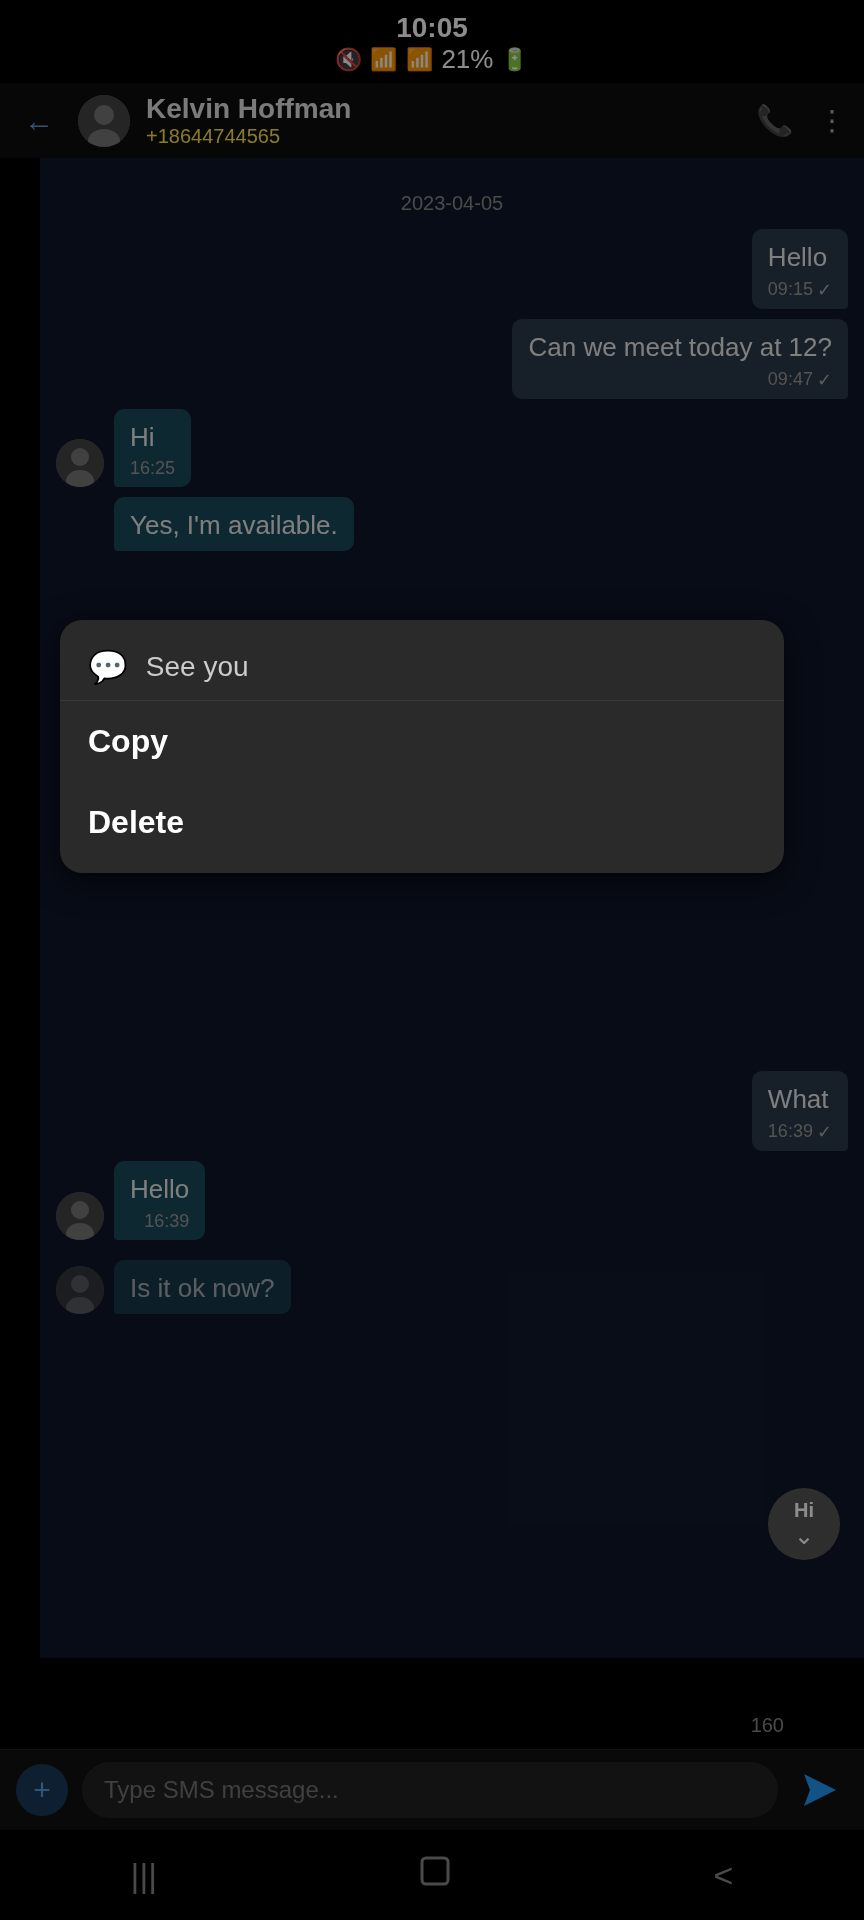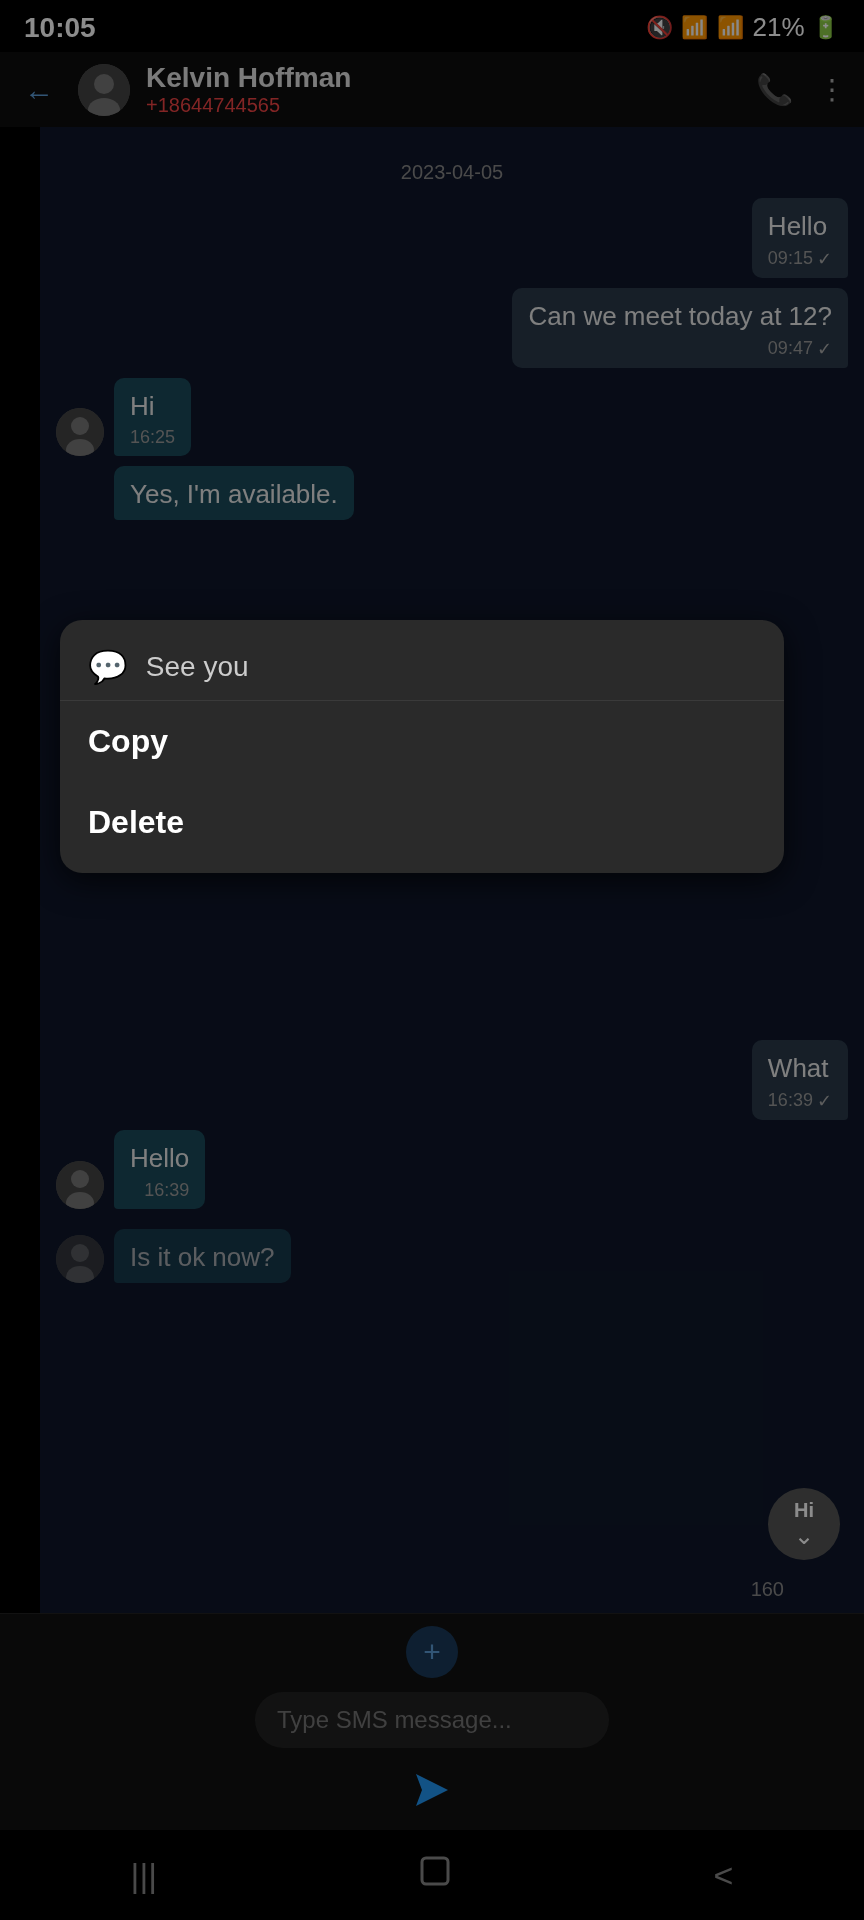--- a/index.html
+++ b/index.html
@@ -12,23 +12,24 @@
       font-family: 'Segoe UI', sans-serif;
       color: #fff;
       position: relative;
       overflow-x: hidden;
     }
 
     
     .status-bar {
       display: flex;
       justify-content: space-between;
-      align-items: flex-start;
+      align-items: center;
       padding: 12px 24px 8px 24px;
       background: #000;
+      flex-direction: column;
     }
     .status-time {
       font-size: 28px;
       font-weight: 600;
       color: #fff;
     }
     .status-icons {
       display: flex;
       align-items: center;
       gap: 8px;
@@ -68,21 +69,21 @@
     .header-info {
       flex: 1;
     }
     .header-name {
       font-size: 28px;
       font-weight: 700;
       color: #e0e0e0;
     }
     .header-phone {
       font-size: 20px;
-      color: #ef4444;
+      color: #fde047;
     }
     .header-actions {
       display: flex;
       gap: 24px;
       align-items: center;
     }
     .header-icon {
       font-size: 30px;
       color: #5b9bd5;
       cursor: pointer;
@@ -246,21 +247,20 @@
     .input-area {
       position: absolute;
       bottom: 90px;
       left: 0; right: 0;
       display: flex;
       align-items: center;
       background: #111;
       padding: 12px 16px;
       gap: 14px;
       border-top: 1px solid #222;
-      flex-direction: column;
     }
     .char-count {
       position: absolute;
       top: -36px;
       right: 80px;
       font-size: 20px;
       color: #888;
     }
     .input-add-btn {
       width: 52px;

